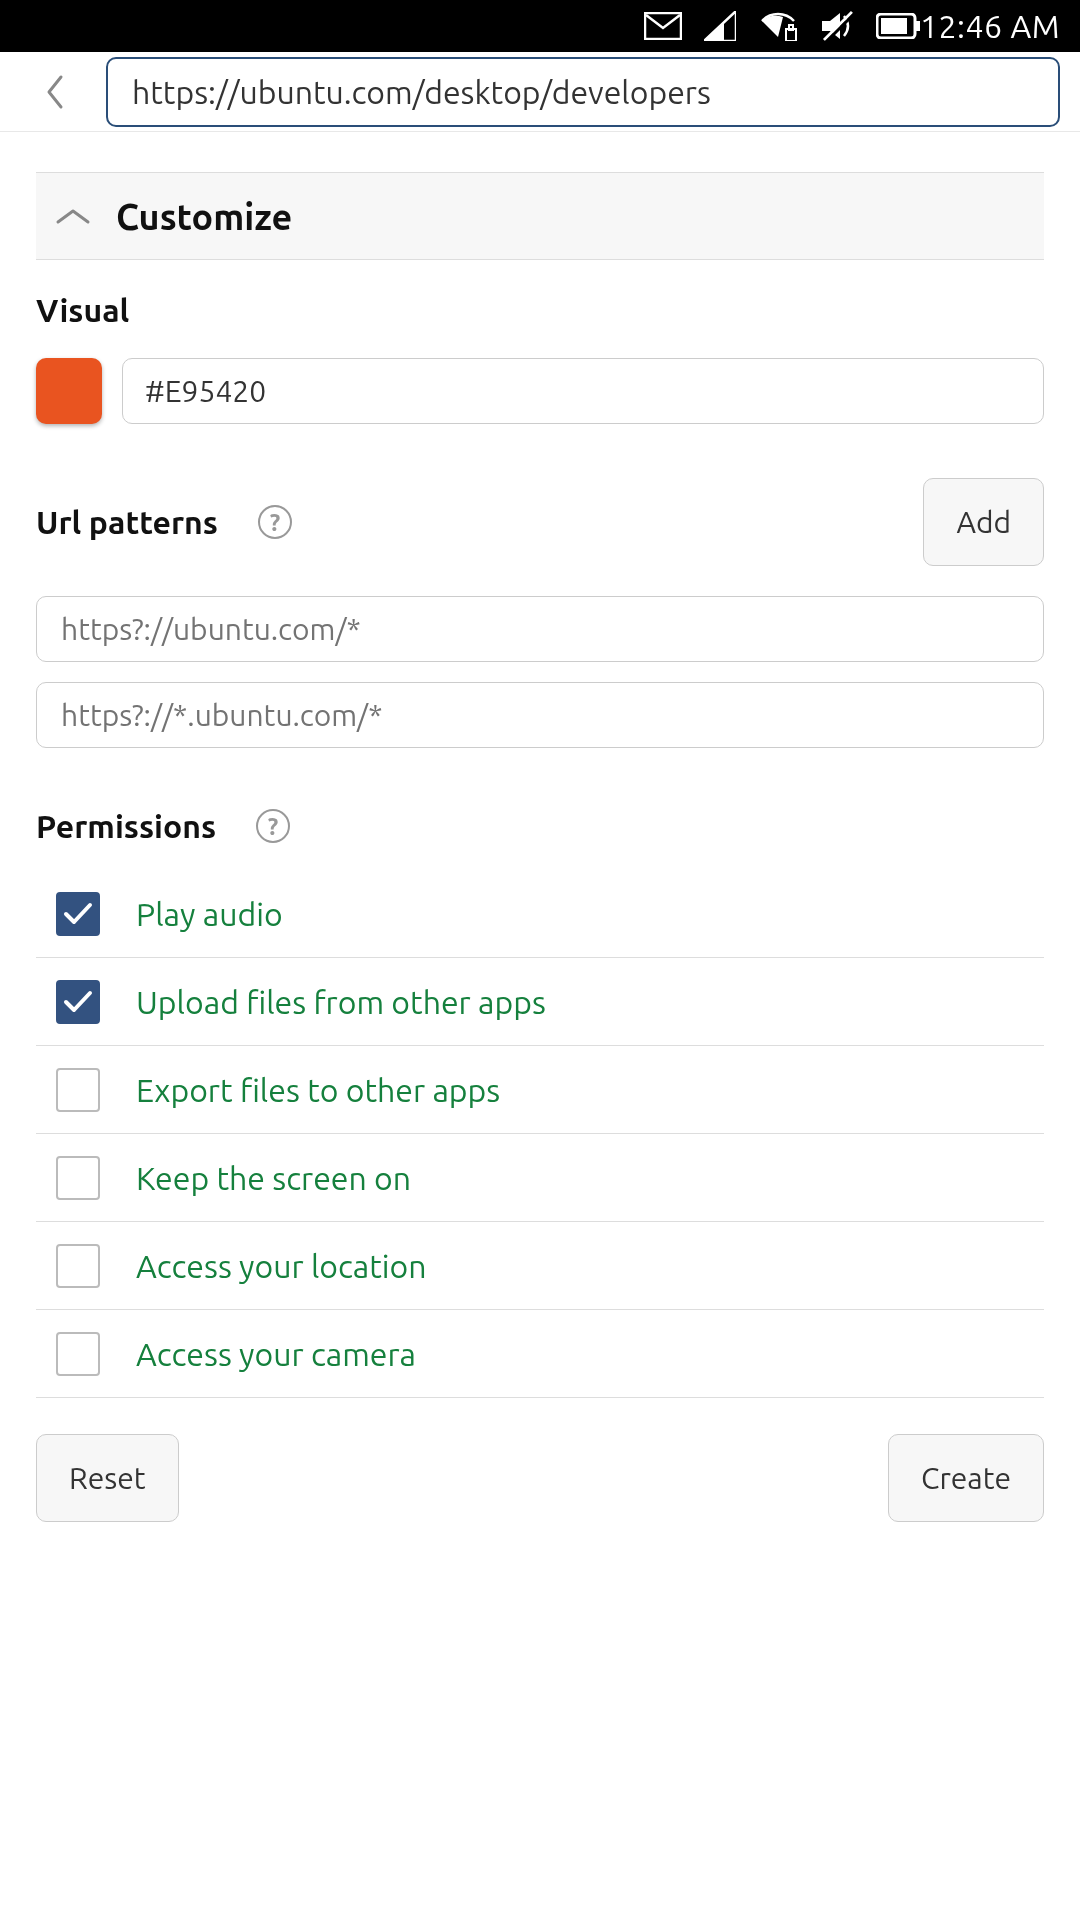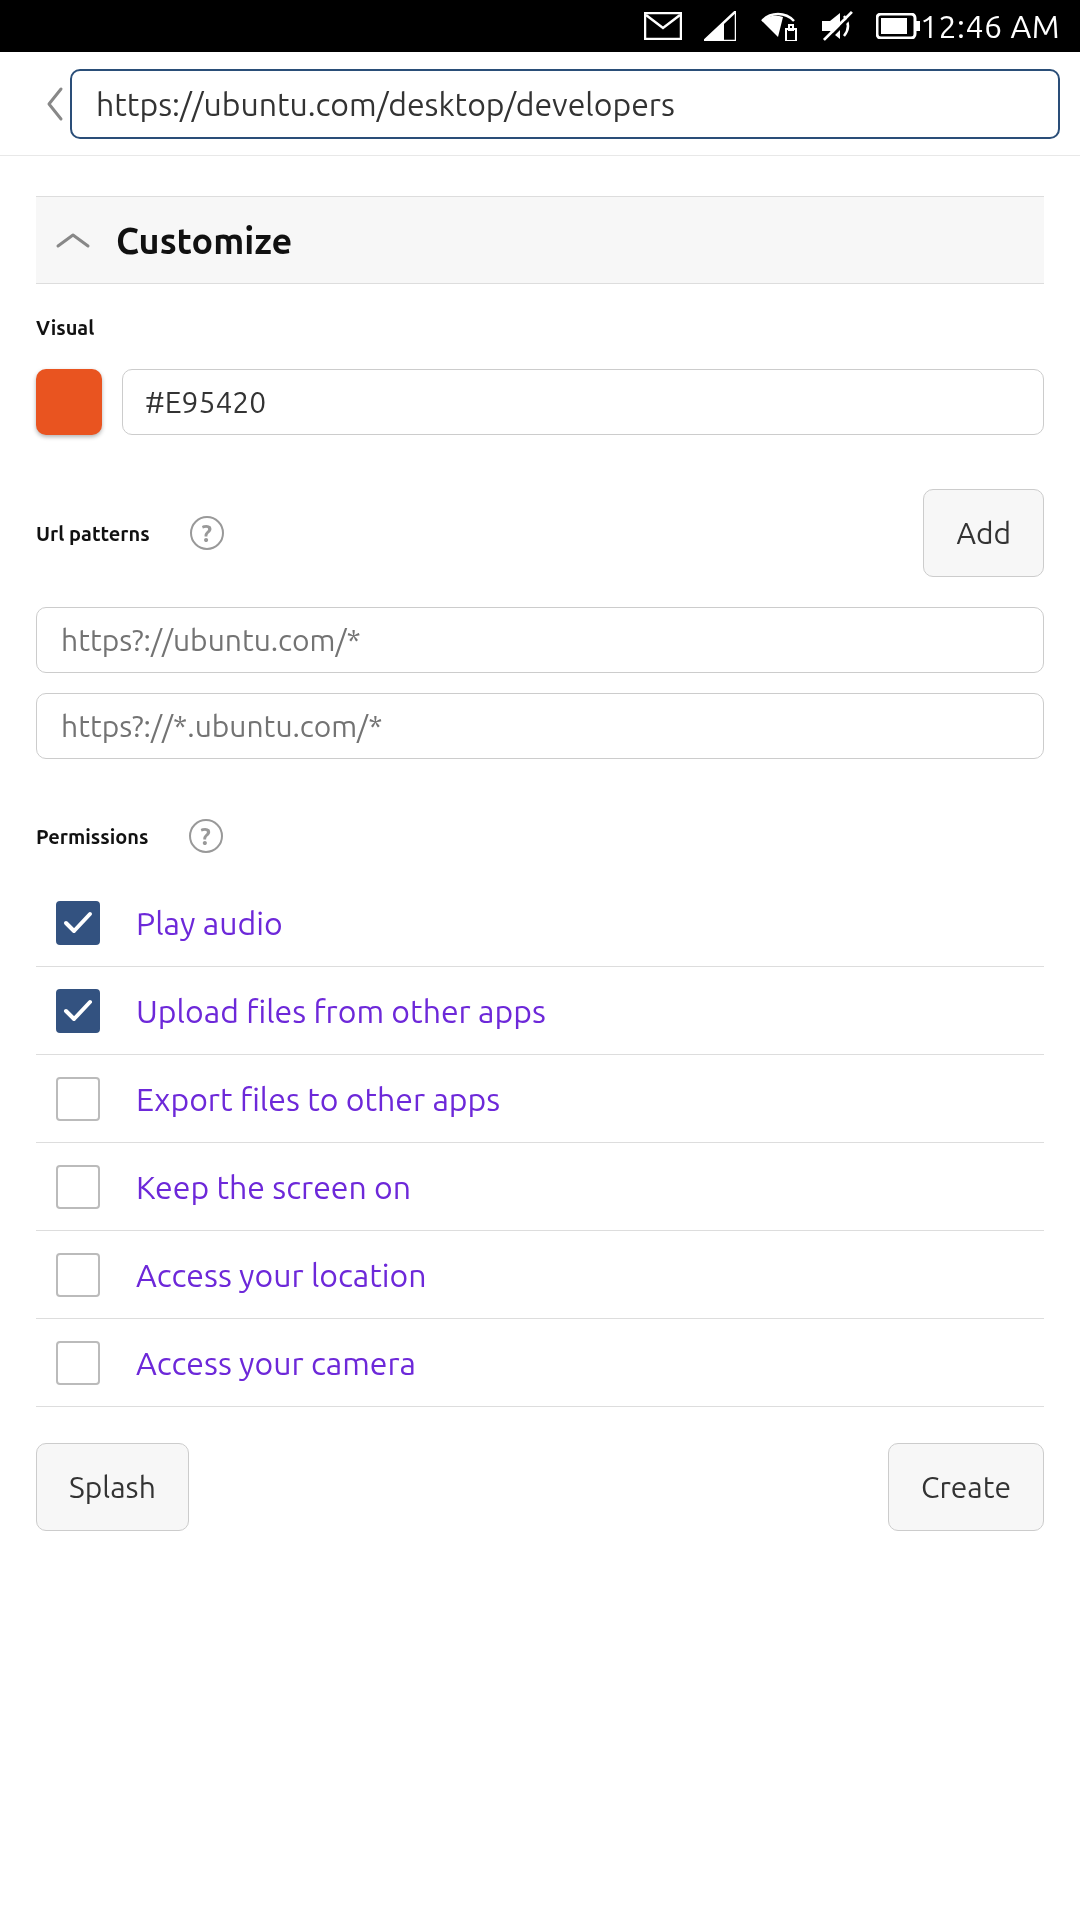--- a/index.html
+++ b/index.html
@@ -17,24 +17,25 @@
     color: #fff;
     display: flex;
     align-items: center;
     justify-content: flex-end;
     padding: 0 20px;
     font-size: 32px;
   }
   .status-icons { display: flex; align-items: center; gap: 22px; }
   .status-time { font-size: 32px; letter-spacing: 0.5px; }
   .url-bar {
-    height: 104px;
+    height: 80px;
     display: flex;
     align-items: center;
     padding: 0 20px 0 40px;
+    gap: 36px;
     border-bottom: 1px solid #e8e8e8;
   }
   .back-chevron {
     width: 30px; height: 30px;
     display: flex; align-items: center; justify-content: center;
     flex-shrink: 0;
   }
   .url-input {
     flex: 1;
     height: 70px;
@@ -52,21 +53,21 @@
     border-top: 1px solid #ddd;
     border-bottom: 1px solid #ddd;
     height: 88px;
     display: flex;
     align-items: center;
     gap: 24px;
     padding: 12px 18px;
   }
   .chevron-up { width: 38px; height: 38px; display:flex; align-items:center; justify-content:center; }
   .accordion-title { font-size: 36px; font-weight: 700; color: #111; }
-  .section-title { font-size: 20px; font-weight: 700; margin-top: 32px; }
+  .section-title { font-size: 32px; font-weight: 700; margin-top: 32px; }
   .splash-row {
     display: flex; align-items: center; gap: 20px;
     margin-top: 30px;
   }
   .splash-label { font-size: 32px; color: #333; flex:0 0 auto; }
   .swatch {
     width: 66px; height: 66px;
     border-radius: 10px;
     box-shadow: 0 2px 4px rgba(0,0,0,0.3);
   }
@@ -123,21 +124,21 @@
     width: 44px; height: 44px;
     border: 2px solid #bbb;
     border-radius: 4px;
     display: flex; align-items: center; justify-content: center;
     background: #fff;
   }
   .checkbox.checked {
     background: #335280;
     border-color: #335280;
   }
-  .perm-label { font-size: 32px; color: #6d28d9; }
+  .perm-label { font-size: 32px; color: #15803d; }
   .footer-btns {
     display: flex; justify-content: space-between;
     margin-top: 36px; padding-bottom: 36px;
   }
   svg { display:block; }
 </style>
 </head>
 <body>
 
 <div class="status-bar">
@@ -254,17 +255,17 @@
         <span class="perm-label">Access your location</span>
       </div>
       <div class="perm-row">
         <div class="checkbox"></div>
         <span class="perm-label">Access your camera</span>
       </div>
     </div>
   </div>
 
   <div class="footer-btns">
-    <button class="btn">Splash</button>
+    <button class="btn">Reset</button>
     <button class="btn">Create</button>
   </div>
 
 </div>
 
 </body></html>

